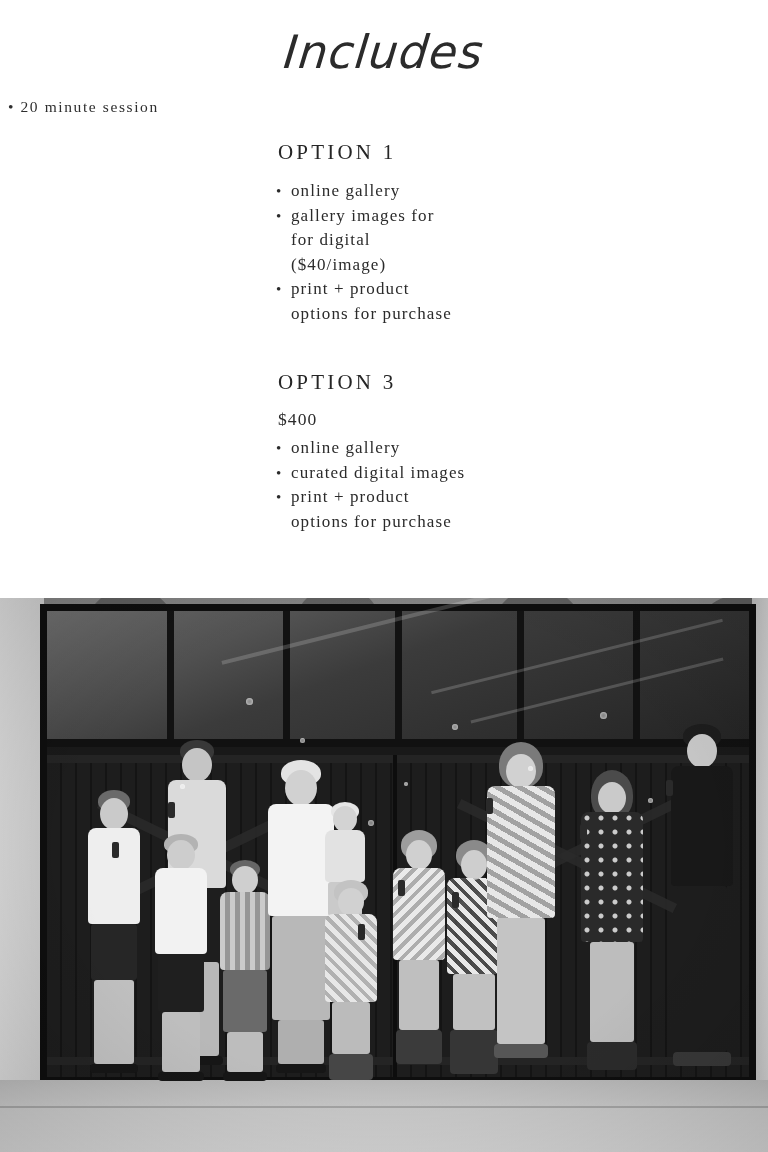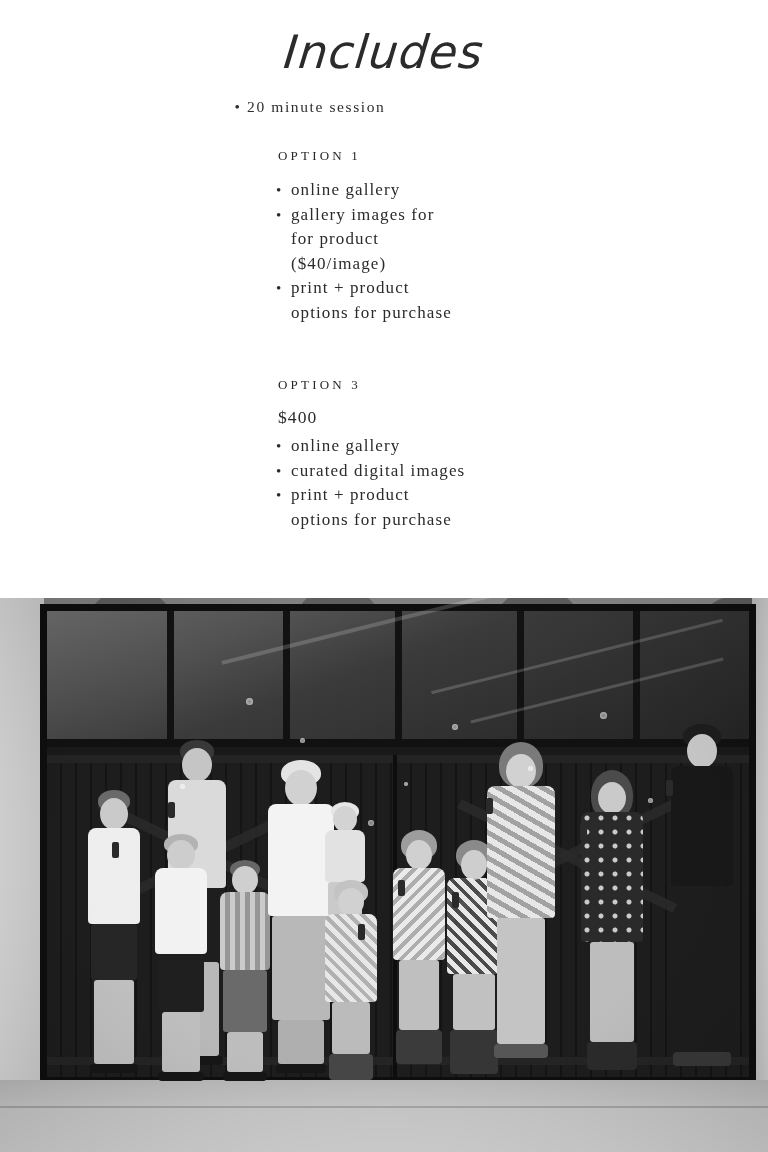--- a/index.html
+++ b/index.html
@@ -43,40 +43,40 @@
     letter-spacing: 1px;
     color: #2b2b2b;
     transform: skewX(-6deg);
   }
 
   .session-line {
     position: absolute;
     left: 0;
     top: 98px;
     width: 620px;
-    text-align: center;
     font-family: "Liberation Serif", serif;
     font-size: 15.5px;
     letter-spacing: 1.6px;
     color: #2e2e2e;
+    padding-left: 8px;
   }
 
   .options {
     position: absolute;
     left: 276px;
     top: 140px;
     width: 420px;
   }
 
   .option-title {
     font-family: "Liberation Serif", serif;
-    font-size: 13px;
+    font-size: 21px;
     letter-spacing: 3.2px;
     color: #262626;
-    margin: 8px 0 14px 2px;
+    margin: 0 0 14px 2px;
   }
 
   .price {
     font-family: "Liberation Serif", serif;
     font-size: 17.5px;
     letter-spacing: 1.1px;
     color: #2b2b2b;
     margin: 0 0 6px 2px;
   }
 
@@ -244,21 +244,21 @@
     <div class="options">
 
       <div>
         <div class="option-title">OPTION 1</div>
         <ul class="bullets">
           <li>
             <span>online gallery</span>
           </li>
           <li>
             <span>gallery images for</span>
-            <span class="cont">for product</span>
+            <span class="cont">for digital</span>
             <span class="cont">($40/image)</span>
           </li>
           <li>
             <span>print + product</span>
             <span class="cont">options for purchase</span>
           </li>
         </ul>
       </div>
 
       <div class="option-gap"></div>

